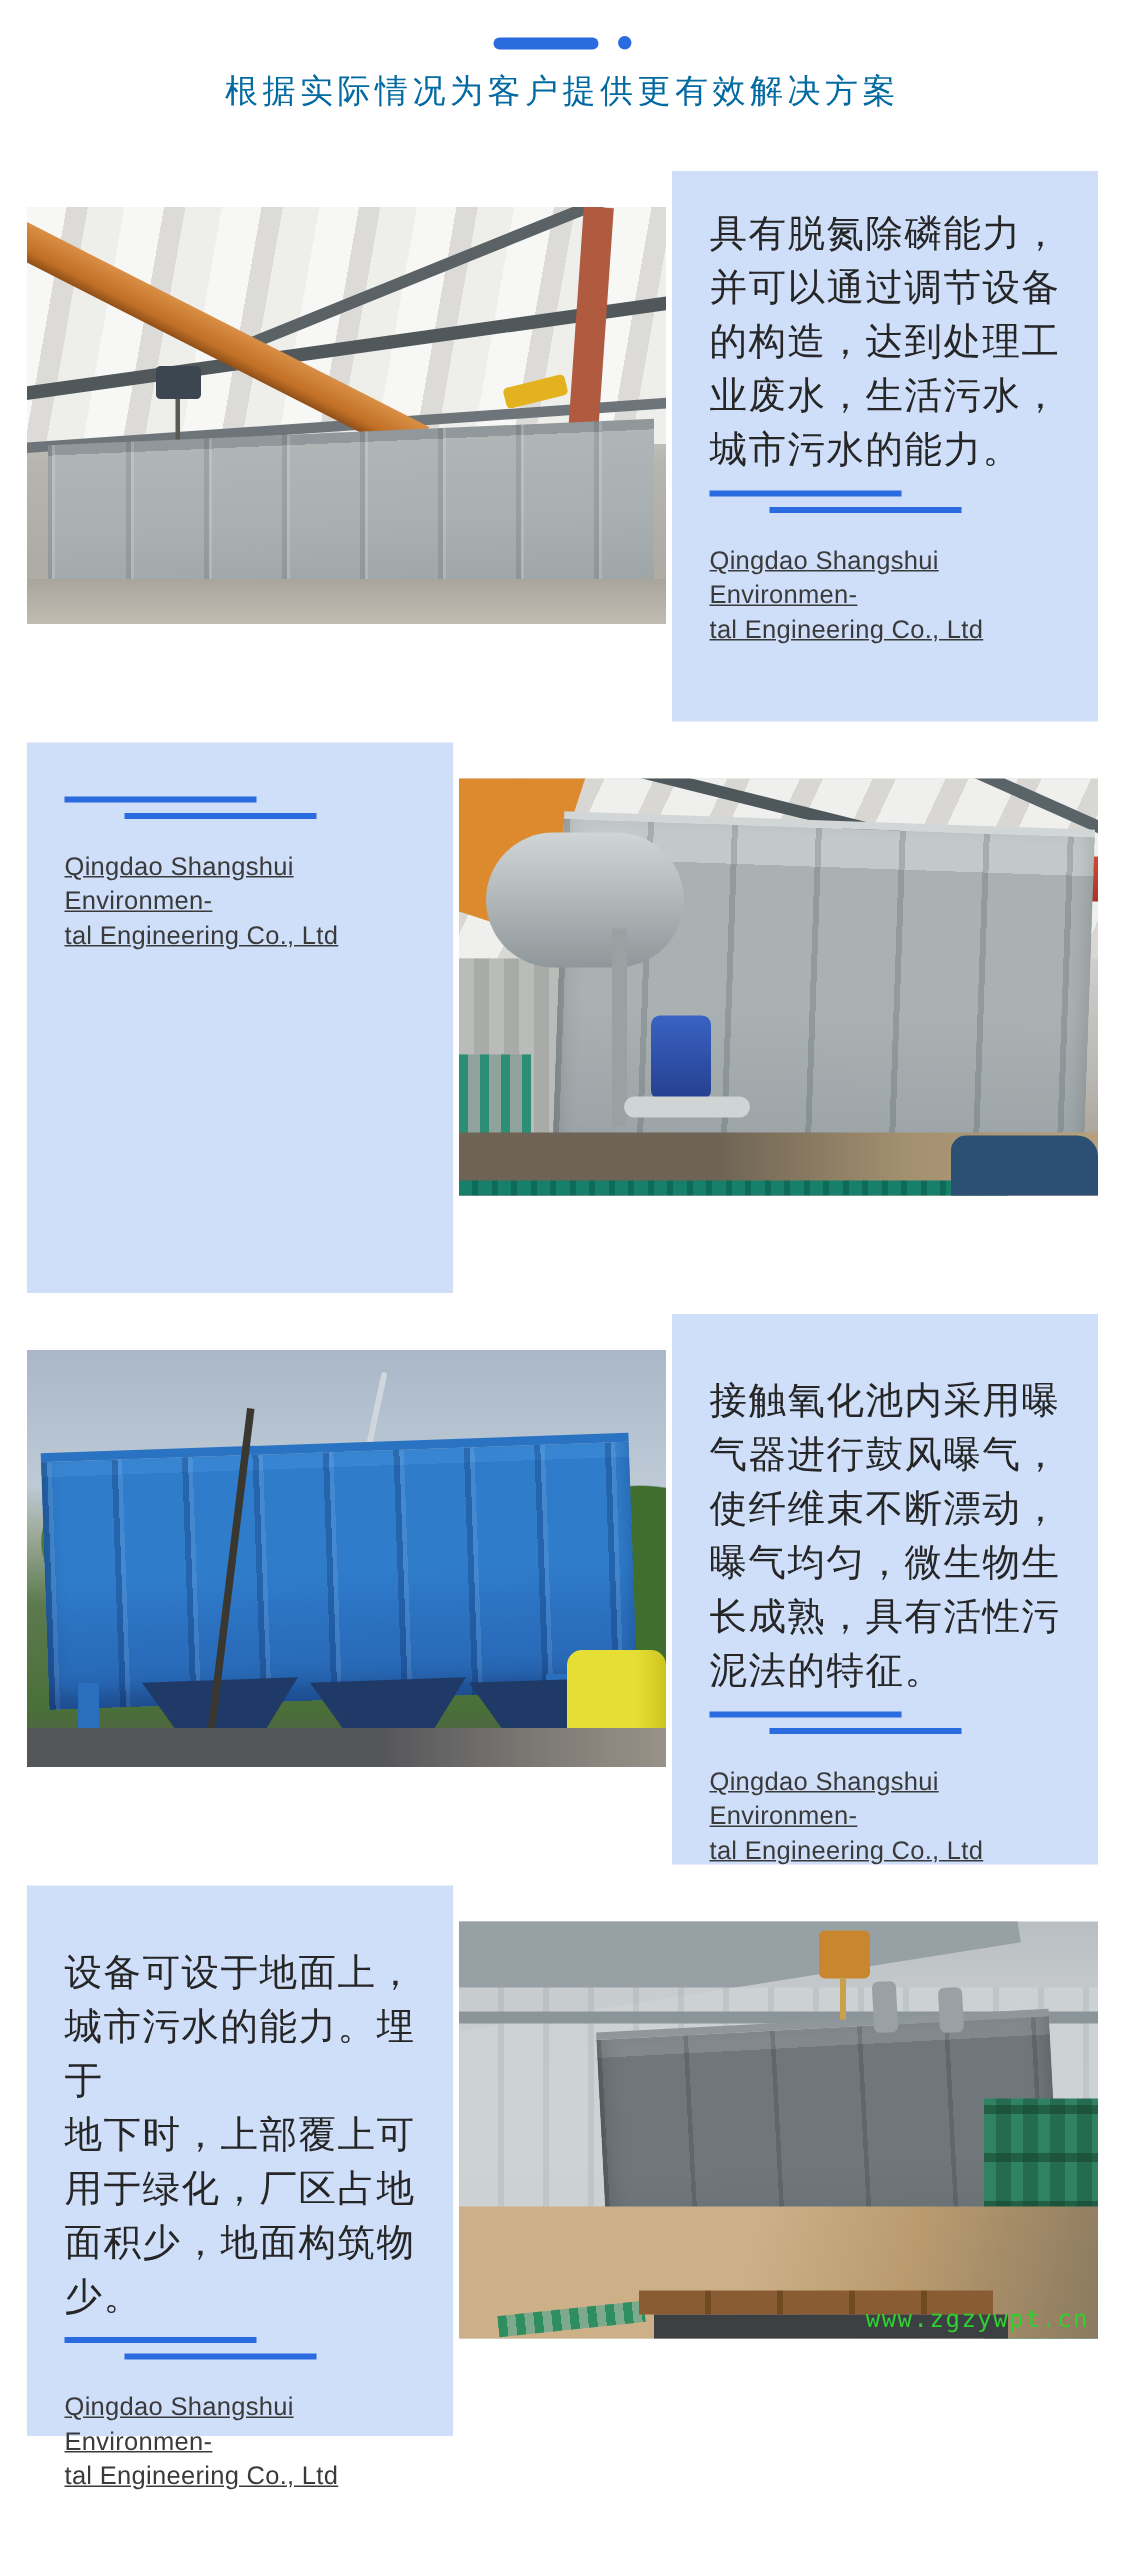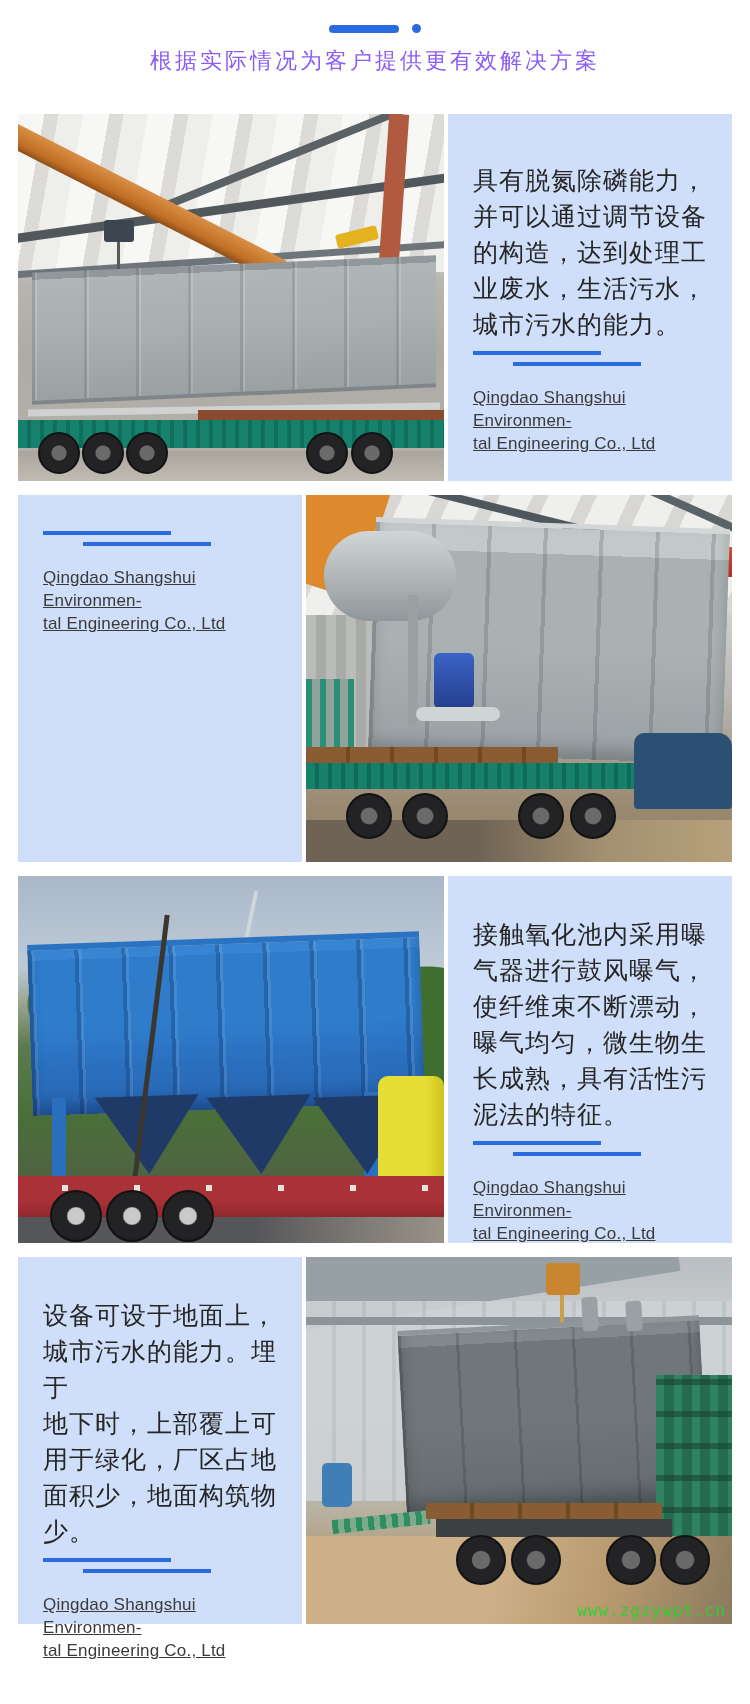--- a/index.html
+++ b/index.html
@@ -10,46 +10,46 @@
   }
   
   .header{padding-top:14px;text-align:center;}
   .title{
     font-size:60px;font-weight:900;color:#121212;
     letter-spacing:8px;line-height:1.15;
   }
   .title-underline{margin-top:10px;display:flex;justify-content:center;align-items:center;}
   .title-underline .bar{width:70px;height:8px;border-radius:4px;background:#2b6be0;}
   .title-underline .dot{width:9px;height:9px;border-radius:50%;background:#2b6be0;margin-left:13px;}
-  .subtitle{margin-top:13px;font-size:22px;color:#8b5cf6;letter-spacing:3px;font-weight:500;}
+  .subtitle{margin-top:13px;font-size:22px;color:#0369a1;letter-spacing:3px;font-weight:500;}
 
   
   .wrap{padding:0 18px;margin-top:38px;}
   .card{display:flex;height:367px;gap:4px;}
   .card + .card{margin-top:14px;}
   .panel{
     flex:1;background:#cfdef9;box-sizing:border-box;
     padding:40px 25px 0 25px;
   }
-  .panel.roomy{padding-top:48px;}
+  .panel.roomy{padding-top:24px;}
   .panel.tight{padding-top:27px;}
   .cn{
     font-size:25px;line-height:36px;color:#262626;
     letter-spacing:1px;white-space:pre-line;font-weight:500;
   }
   .decor{margin-top:9px;}
   .decor .l1{width:128px;height:4px;background:#2b6be0;}
   .decor .l2{width:128px;height:4px;background:#2b6be0;margin:7px 0 0 40px;}
   .en{
     margin-top:20px;font-size:17px;line-height:23px;color:#3a3a3a;
     white-space:pre-line;letter-spacing:.2px;text-decoration:underline;
   }
 
   
-  .photo{position:relative;flex:0 0 426px;height:367px;overflow:hidden;}
+  .photo{position:relative;flex:0 0 426px;height:278px;overflow:hidden;margin-top:24px;}
   .photo *{position:absolute;}
   .wh{border-radius:50%;background:radial-gradient(circle,#6a6a6a 0 26%,#232325 30% 100%);border:2px solid #121214;box-sizing:border-box;}
 
   
   .p1{background:linear-gradient(180deg,#efeeeb 0,#e2e1dd 90px,#c9c8c4 140px,#b7b5b0 170px,#aeaba5 240px,#b5b1aa 100%);}
   .p1 .roof{top:0;left:0;right:0;height:158px;background:repeating-linear-gradient(100deg,#f7f7f5 0 26px,#dcdbd7 26px 40px,#eeeeeb 40px 64px);}
   .p1 .rbeam1{top:88px;left:-10px;width:470px;height:9px;background:#50585c;transform:rotate(-8deg);}
   .p1 .rbeam2{top:22px;left:130px;width:360px;height:8px;background:#5a6266;transform:rotate(-22deg);}
   .p1 .rbeam3{top:142px;left:-10px;width:450px;height:7px;background:#6d757a;transform:rotate(-4deg);}
   .p1 .crane{top:6px;left:-8px;width:310px;height:24px;background:linear-gradient(180deg,#d98f45 0,#c06f26 70%,#8f4f18 100%);transform:rotate(27deg);transform-origin:left top;}

